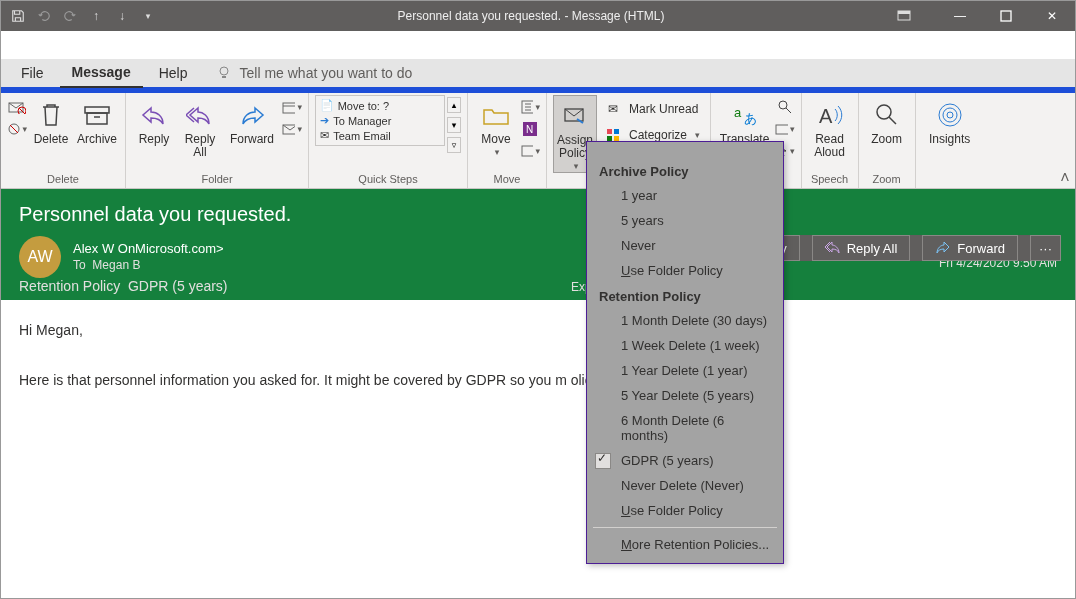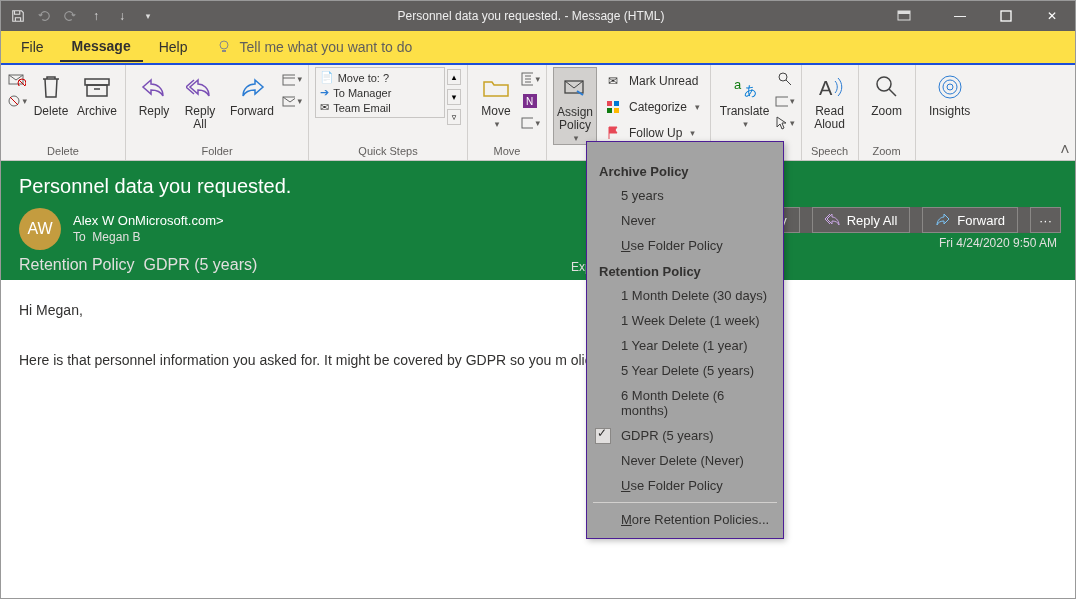--- a/index.html
+++ b/index.html
@@ -5,21 +5,21 @@
   * { box-sizing: border-box; margin: 0; padding: 0; font-family: "Segoe UI", sans-serif; }
   body { width: 1076px; height: 599px; background: #fff; overflow: hidden; border: 1px solid #999; position: relative; }
 
   .titlebar { height: 30px; background: #605e5d; color: #fff; display: flex; align-items: center; font-size: 12px; }
   .titlebar .qat { display: flex; gap: 4px; padding:0 6px; align-items:center;}
   .titlebar .qat .q { width:22px; height:22px; display:flex; align-items:center; justify-content:center; color:#ddd;}
   .titlebar .title { flex:1; text-align:center; color:#eee; }
   .titlebar .winbtns { display:flex; }
   .titlebar .winbtns .wb { width:46px; height:30px; display:flex; align-items:center; justify-content:center; color:#fff;}
 
-  .menubar { height: 34px; background: #fde047; border-bottom:2px solid #1d4ed8; display:flex; align-items:center; padding:0 8px; font-size:14px; gap:4px;}
+  .menubar { height: 34px; background: #e5e5e5; border-bottom:6px solid #1d4ed8; display:flex; align-items:center; padding:0 8px; font-size:14px; gap:4px;margin-top:28px;}
   .menubar .tab { padding:6px 12px; color:#323130; }
   .menubar .tab.active { border-bottom:2px solid #323130; font-weight:600; }
   .menubar .tell { display:flex; align-items:center; gap:8px; color:#605e5c; margin-left:12px;}
   .menubar .bulb { width:16px; height:16px; }
 
   .ribbon { height: 96px; background:#f3f2f1; border-bottom:1px solid #c8c6c4; display:flex; }
   .group { border-right:1px solid #d2d0ce; display:flex; flex-direction:column; justify-content:space-between; padding:2px 6px 0 6px;}
   .group .row { display:flex; align-items:flex-start; gap:2px; }
   .group .lbl { text-align:center; font-size:11px; color:#605e5c; padding:2px 0 3px 0; position:relative;}
   .bigbtn { display:flex; flex-direction:column; align-items:center; justify-content:flex-start; width:48px; padding-top:4px; font-size:12px; color:#323130; gap:2px; text-align:center; line-height:1.1;}
@@ -34,21 +34,21 @@
   .qsbox { border:1px solid #c8c6c4; width:130px; padding:2px 4px;}
   .qsbox .qsline{ font-size:11px; display:flex; align-items:center; gap:4px; padding:1px 0; color:#323130;}
 
   .header { background:#15803d; color:#fff; padding:14px 18px 6px 18px; position:relative; }
   .header .subj { font-size:20px; font-weight:400; margin-bottom:10px;}
   .header .row2 { display:flex; align-items:center; gap:12px;}
   .avatar { width:42px; height:42px; border-radius:50%; background:#c49c3f; display:flex; align-items:center; justify-content:center; font-size:16px; color:#fff;}
   .fromto { font-size:13px; line-height:1.3;}
   .fromto .from { }
   .fromto .to { font-size:12px; color:#e1dfde;}
-  .meta { font-size:16px; color:#e1dfde; margin-top:6px; display:flex; gap:14px;}
+  .meta { font-size:14px; color:#e1dfde; display:flex; gap:14px;}
   .date { position:absolute; right:18px; bottom:30px; font-size:12px; color:#e1dfde;}
   .actbar { position:absolute; right:14px; top:46px; display:flex; gap:12px; background:#605e5d;}
   .actbtn { border:1px solid #8a8886; padding:4px 12px; display:flex; align-items:center; gap:6px; font-size:13px; color:#fff;}
   .actbtn .aic{width:16px;height:16px;}
 
   .bodyarea { padding:18px; font-size:14px; color:#323130; line-height:1.8;}
 
   .menu { position:absolute; left:585px; top:140px; width:198px; background:#a3a3a3; border:1px solid #4c1d95; box-shadow:2px 2px 6px rgba(0,0,0,0.25); font-size:13px; padding:16px 0 6px 0; z-index:10;}
   .menu .mhdr { font-weight:600; padding:6px 12px 4px 12px; color:#323130;}
   .menu .mitem { padding:5px 12px 5px 34px; position:relative; color:#323130;}
@@ -432,20 +432,21 @@
 </div>
 
 <div class="bodyarea">
   <div>Hi Megan,</div>
   <br>
   <div>Here is that personnel information you asked for. It might be covered by GDPR so you m                                            olicy.</div>
 </div>
 
 <div class="menu">
   <div class="mhdr">Archive Policy</div>
+  <div class="mitem">1 year</div>
   <div class="mitem">5 years</div>
   <div class="mitem">Never</div>
   <div class="mitem"><span class="und">U</span>se Folder Policy</div>
   <div class="mhdr">Retention Policy</div>
   <div class="mitem">1 Month Delete (30 days)</div>
   <div class="mitem">1 Week Delete (1 week)</div>
   <div class="mitem">1 Year Delete (1 year)</div>
   <div class="mitem">5 Year Delete (5 years)</div>
   <div class="mitem">6 Month Delete (6 months)</div>
   <div class="mitem sel">GDPR (5 years)</div>

